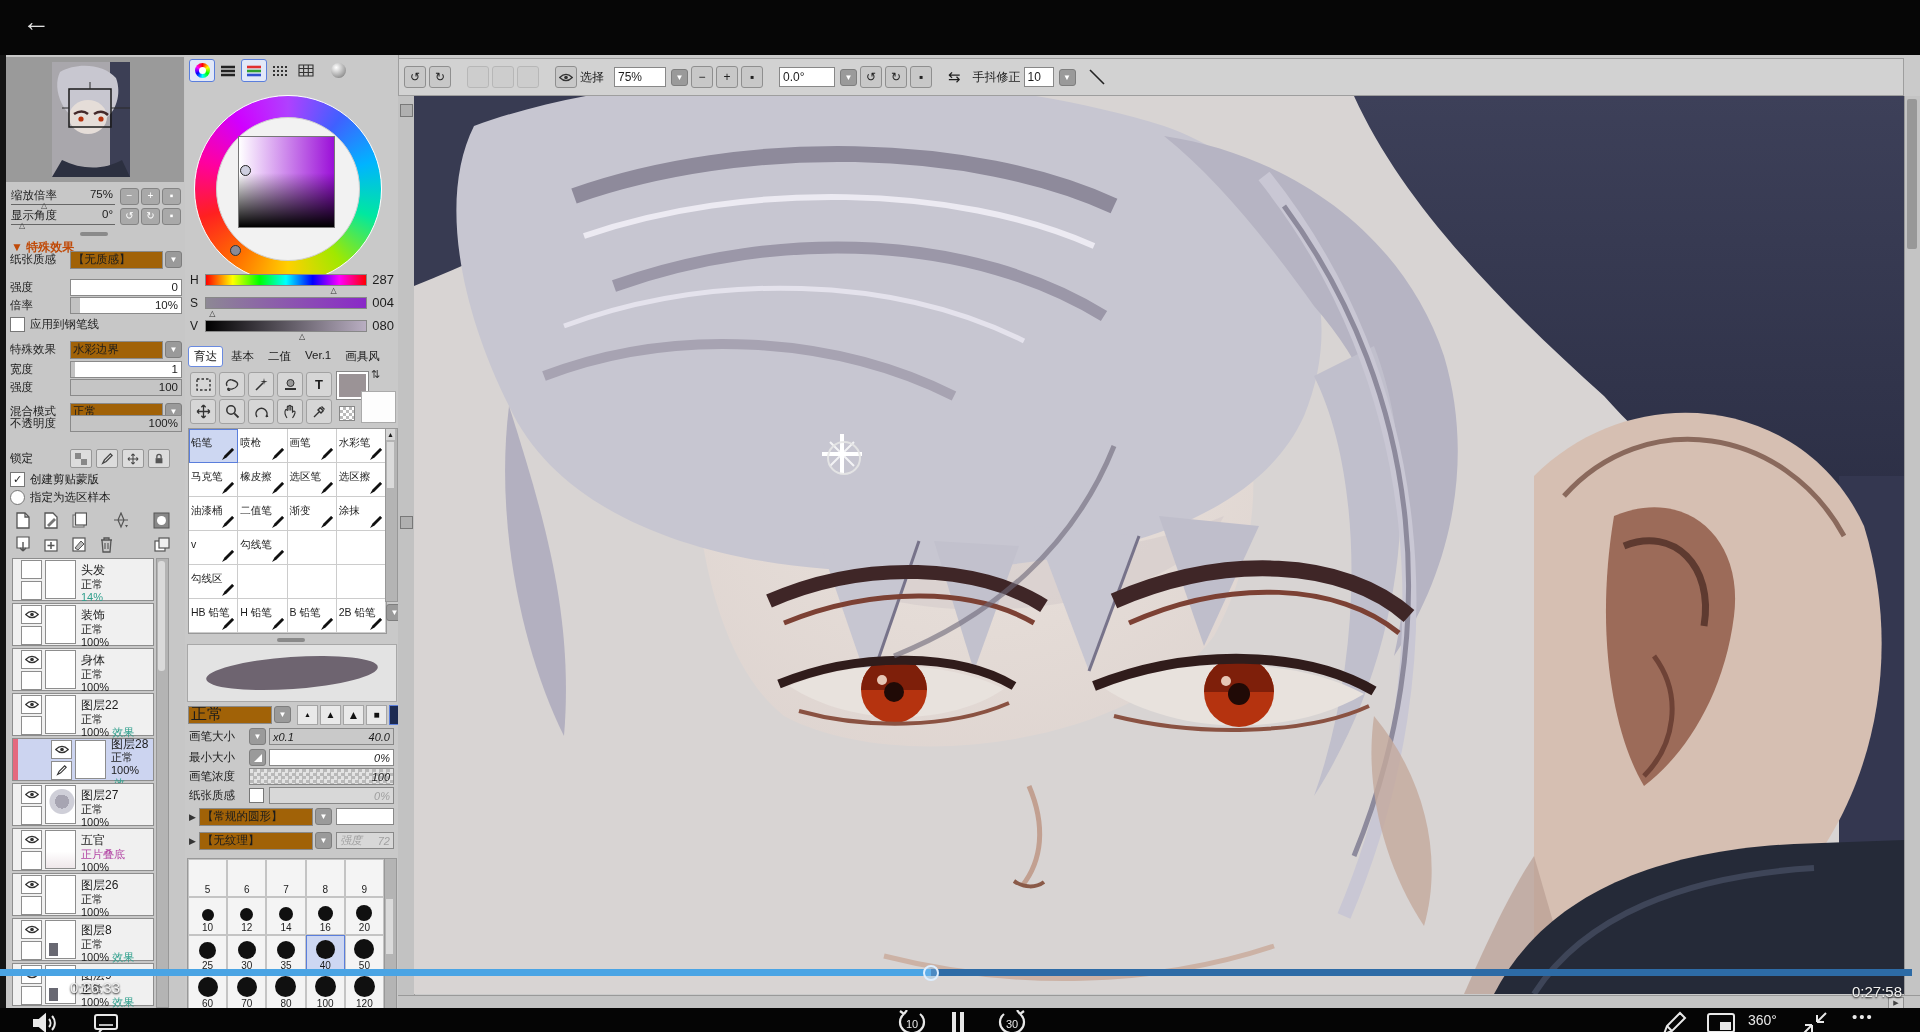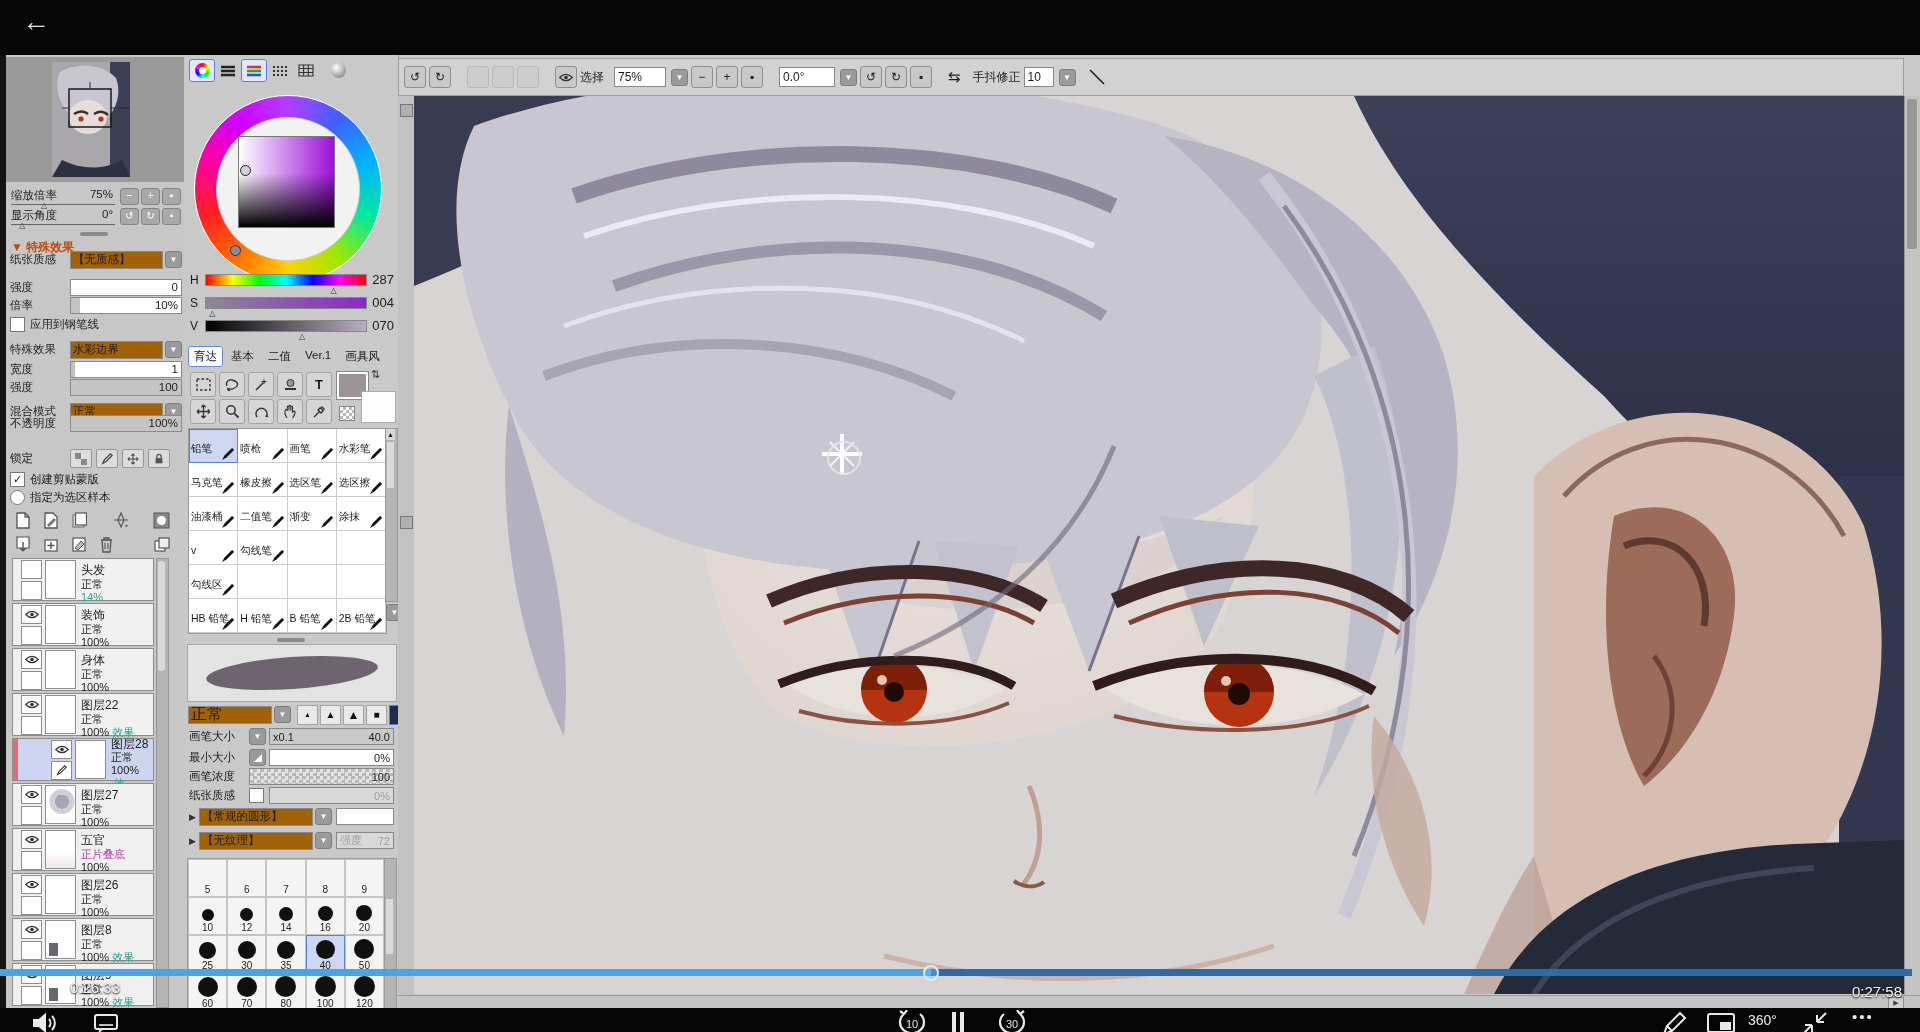--- a/index.html
+++ b/index.html
@@ -110,40 +110,40 @@
   .swatch-main{position:absolute;left:152px;top:317px;width:27px;height:23px;background:var(--swatch_color,#9b9396);
                border:2px solid #fff;outline:1px solid #888;}
   .swatch-sub{position:absolute;left:176px;top:336px;width:33px;height:30px;background:#fdfdfd;border:1px solid #aaa;}
   .swap-arrows{position:absolute;left:186px;top:313px;font-size:11px;color:#333;}
   .checker-btn{position:absolute;left:154px;top:351px;width:14px;height:13px;border:1px solid #888;
                background:repeating-conic-gradient(#bbb 0 25%,#fff 0 50%) 0 0/6px 6px;}
 
   .bgrid{position:absolute;left:3px;top:373px;width:197px;display:grid;grid-template-columns:repeat(4,1fr);
          grid-auto-rows:34px;background:#fff;border:1px solid #999;}
   .bcell{border-right:1px solid #ccc;border-bottom:1px solid #ccc;position:relative;font-size:10.5px;
-         padding:14px 2px;overflow:hidden;line-height:1.05;box-sizing:border-box;}
+         padding:8px 2px;overflow:hidden;line-height:1.05;box-sizing:border-box;}
   .bcell.selected{background:#cdd7f2;outline:1.5px solid #5a7edc;outline-offset:-1.5px;}
   .bcell svg{position:absolute;right:1px;bottom:1px;width:15px;height:15px;}
   .bscroll{position:absolute;left:200px;top:373px;width:11px;height:172px;background:#b4b4b4;border:1px solid #989898;}
   .bscroll .up{position:absolute;top:0;left:0;width:9px;height:11px;background:#d6d6d6;font-size:7px;text-align:center;line-height:11px;}
   .bscroll .thumbp{position:absolute;top:13px;left:1px;width:7px;height:46px;background:#dadada;}
   .dd-low{position:absolute;left:199px;top:549px;}
 
   .divider2{position:absolute;left:92px;top:583px;width:28px;height:4px;background:#8a8a8a;border-radius:2px;}
   .preview{position:absolute;left:2px;top:589px;width:208px;height:56px;background:#e3e3e3;border:1px solid #a8a8a8;}
 
   .mrow{position:absolute;left:3px;top:650px;width:207px;height:19px;display:flex;align-items:center;}
   .shapes{display:flex;gap:2px;margin-left:6px;}
   .shape{width:19px;height:18px;background:#e9e9e9;border:1px solid #a5a5a5;display:flex;align-items:center;
          justify-content:center;font-size:10px;color:#111;}
   .shape.selected{background:#1d2b52;border:1.5px solid #5a7edc;color:#1d2b52;}
   .srow{position:absolute;left:4px;width:205px;height:17px;display:flex;align-items:center;font-size:11.5px;}
   .slbl{width:60px;flex:none;}
   .sbox{flex:1;height:15px;border:1px solid #888;background:#fff;display:flex;align-items:center;
-        justify-content:space-between;padding:0 3px;font-size:11px;}
+        justify-content:space-between;padding:0 3px;font-size:11px;font-style:italic;}
   .sbox.filled{background:#c9c9c9;}
   .sbox.checker{background:repeating-conic-gradient(#b9b9b9 0 25%,#e3e3e3 0 50%) 0 0/7px 7px;justify-content:flex-end;}
   .sbox.disabled{background:#d8d8d8;color:#a0a0a0;}
   .right{justify-content:flex-end;}
   .ddtri{width:15px;height:15px;background:#9a9a9a;border:1px solid #7e7e7e;border-radius:3px;color:#fff;
          font-size:8px;display:flex;align-items:center;justify-content:center;margin:0 3px 0 0;flex:none;}
   .exp{font-size:9px;color:#333;width:10px;flex:none;}
   .namedrop{width:108px;flex:none;}
 
   .pgrid{position:absolute;left:2px;top:803px;width:196px;height:150px;overflow:hidden;display:grid;
@@ -653,21 +653,21 @@
         <span class="cslider" style="background:linear-gradient(to right,#8d8894,#8a28c8)">
           <span class="cmark" style="left:4%">△</span>
           </span>
         <span class="cval">004</span>
       </div>
       <div class="crow" style="top:263px">
         <span class="clabel">V</span>
         <span class="cslider" style="background:linear-gradient(to right,#000,#b9aec2)">
           <span class="cmark" style="left:60%">△</span>
           </span>
-        <span class="cval">070</span>
+        <span class="cval">080</span>
       </div>
 
       <div class="tabs">
         <span class="tab selected">育达</span>
           <span class="tab">基本</span>
           <span class="tab">二值</span>
           <span class="tab">Ver.1</span>
           <span class="tab">画具风</span>
       </div>
 

